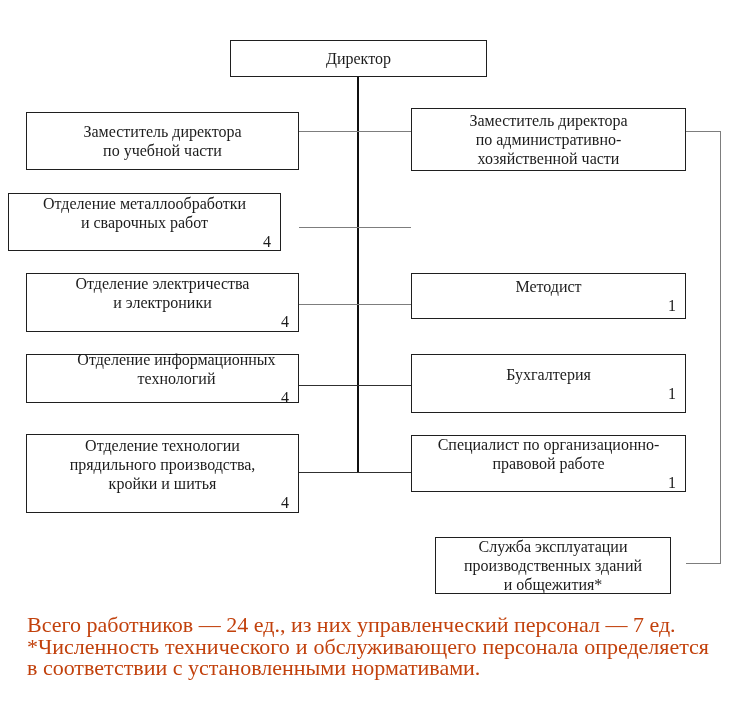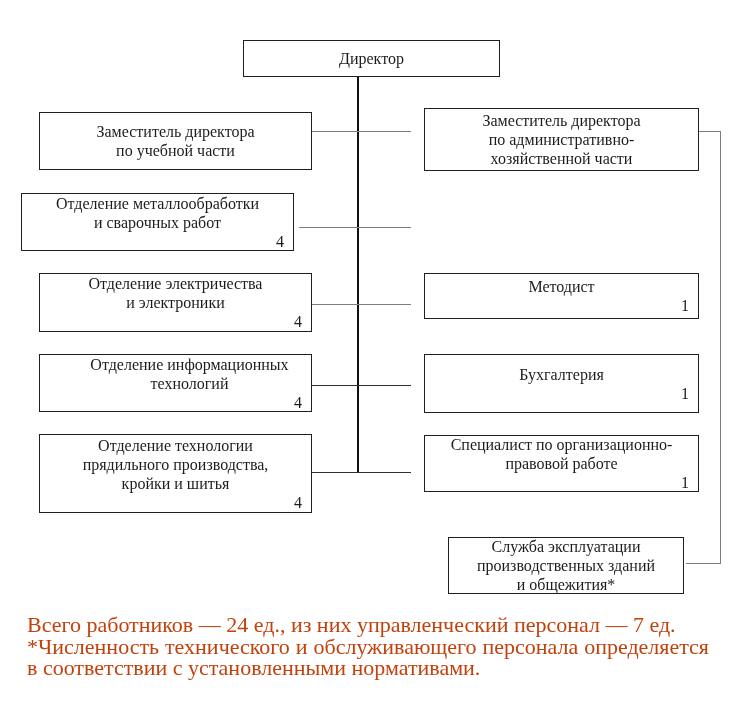--- a/index.html
+++ b/index.html
@@ -21,21 +21,20 @@
     box-sizing: border-box;
     border: 1.5px solid #1f1f1f;
     background: #ffffff;
     display: flex;
     flex-direction: column;
     align-items: center;
     justify-content: center;
     font-size: 16px;
     line-height: 19px;
     text-align: center;
-    margin-left: 13px;
   }
   .box .label {
     white-space: pre-line;
     width: 100%;
   }
   .box .num {
     width: 100%;
     text-align: right;
     padding-right: 9px;
     box-sizing: border-box;
@@ -97,21 +96,21 @@
 и сварочных работ</div>
     <div class="num">4</div>
   </div>
 
   <div class="box" style="left:26px; top:273px; width:273px; height:59px;">
     <div class="label">Отделение электричества
 и электроники</div>
     <div class="num">4</div>
   </div>
 
-  <div class="box" style="left:26px; top:354px; width:273px; height:58px;padding-left:28px;">
+  <div class="box" style="left:26px; top:354px; width:273px; height:49px;padding-left:28px;">
     <div class="label">Отделение информационных
 технологий</div>
     <div class="num">4</div>
   </div>
 
   <div class="box" style="left:26px; top:434px; width:273px; height:79px;justify-content:flex-end;">
     <div class="label">Отделение технологии
 прядильного производства,
 кройки и шитья</div>
     <div class="num">4</div>

